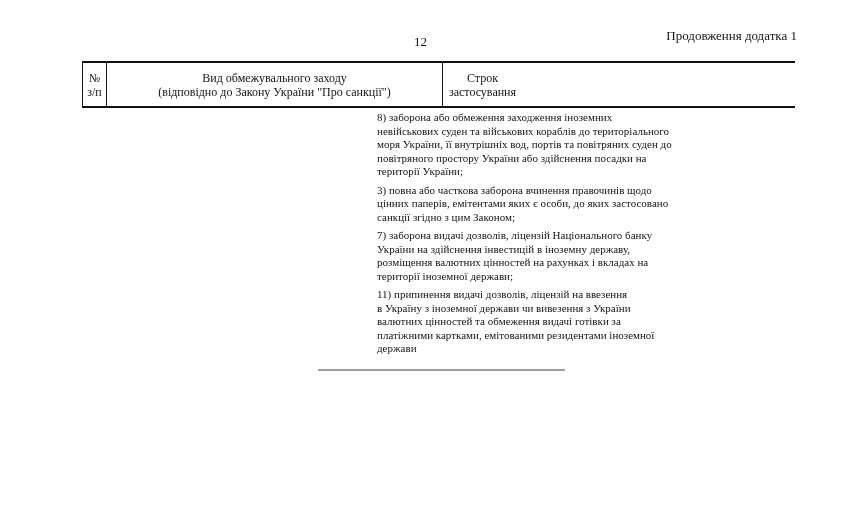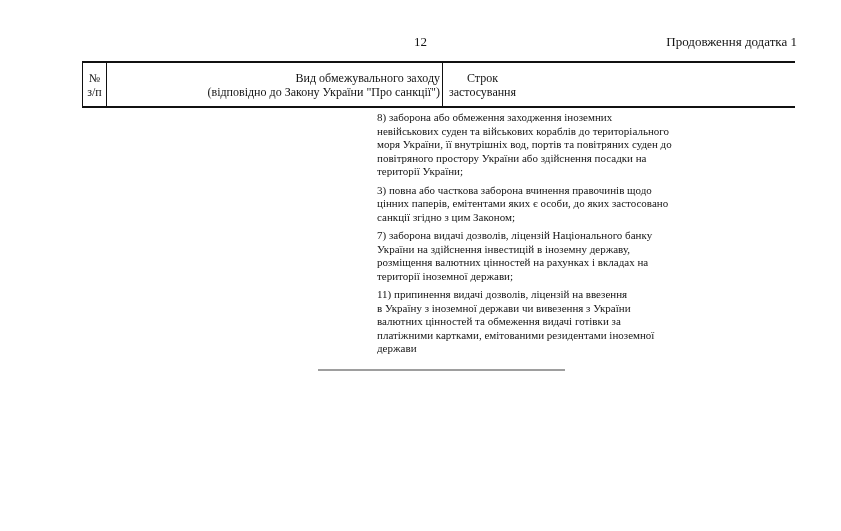--- a/index.html
+++ b/index.html
@@ -14,21 +14,21 @@
   }
   .page-number {
     position: absolute;
     top: 35px; left: 0; right: 0;
     text-align: center;
     font-size: 13px;
     line-height: 14px;
   }
   .continuation-note {
     position: absolute;
-    top: 35px; right: 44px;
+    top: 29px; right: 44px;
     font-size: 13px;
     line-height: 14px;
     white-space: nowrap;
   }
   .header-table {
     position: absolute;
     left: 82px; top: 61px;
     width: 713px; height: 47px;
     box-sizing: border-box;
     border-top: 2px solid #111;
@@ -44,21 +44,21 @@
     flex-direction: column;
     justify-content: center;
     text-align: center;
     font-size: 12px;
     line-height: 14px;
     white-space: pre-line;
     padding: 0 2px;
   }
   .hcell.c1 { width: 24px; }
   .hcell.c2 { width: 274px; }
-  .hcell.c3 { width: 336px; text-align: right; }
+  .hcell.c3 { width: 336px; }
   .hcell.c4 { width: 79px; border-right: none; }
   .measures {
     position: absolute;
     left: 377px; top: 111px;
     width: 362px;
     font-size: 11px;
     line-height: 13.5px;
   }
   .measures p {
     margin: 0 0 5px 0;

